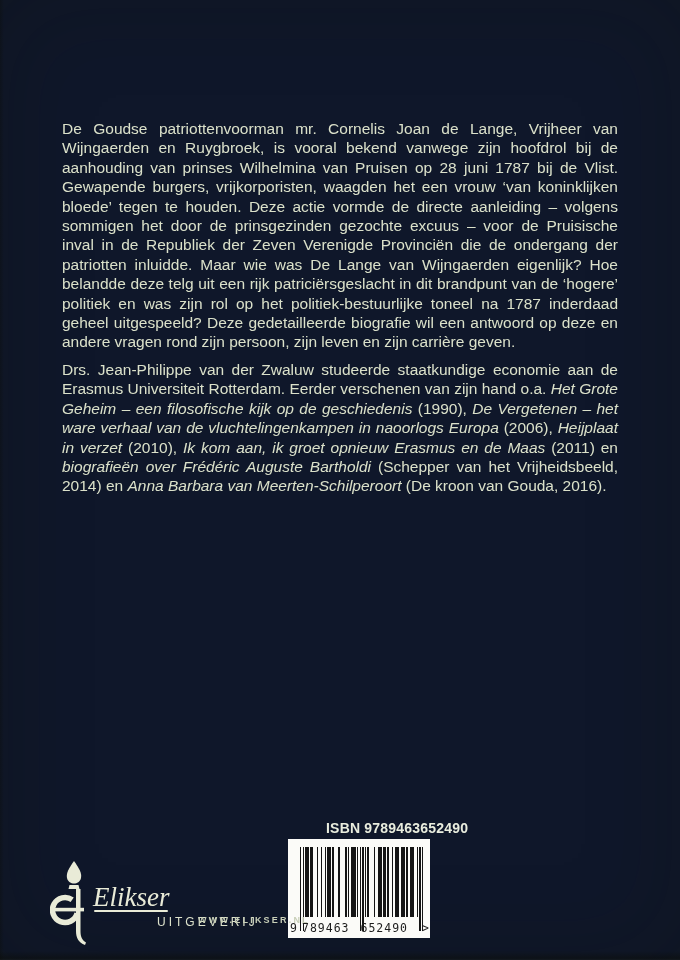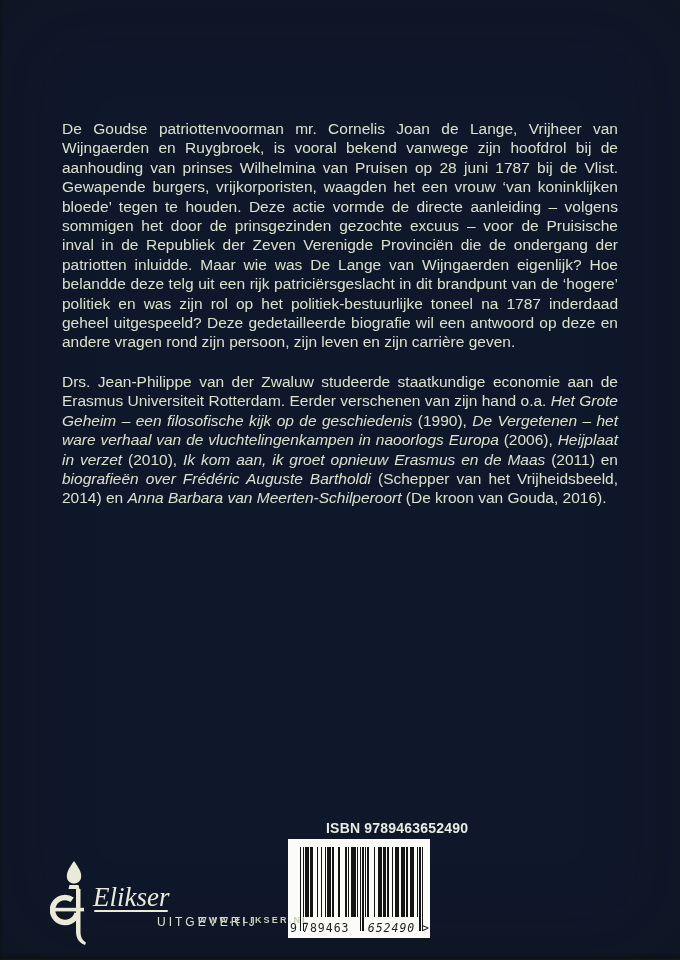--- a/index.html
+++ b/index.html
@@ -25,21 +25,21 @@
   
   .text-block{
     position:absolute;
     left:62px;top:119px;width:556px;
     color:#dbe1ca;
     font-size:15.5px;
     line-height:19.4px;
     text-align:justify;
   }
   .text-block p{margin:0;}
-  .text-block p + p{margin-top:20px;}
+  .text-block p + p{margin-top:8px;}
   .text-block i{font-style:italic;}
 
   
   .isbn-label{
     position:absolute;
     left:288px;top:820px;width:142px;
     text-align:center;
     color:#e9edde;
     font-weight:bold;
     font-size:14px;
@@ -64,21 +64,21 @@
   .bar.on{background:#151515;}
   .bar-digits{
     position:absolute;left:0;right:0;bottom:3px;height:14px;
     font-family:"DejaVu Sans Mono", monospace;
     font-size:11.5px;
     color:#1d1d1d;
   }
   .bar-digits span{position:absolute;bottom:0;}
   .bar-digits .d9{left:2px;}
   .bar-digits .g1{left:14px;width:57px;text-align:left;letter-spacing:1px;}
-  .bar-digits .g2{left:75px;width:57px;text-align:center;letter-spacing:1px;font-style:italic;}
+  .bar-digits .g2{left:63px;width:57px;text-align:right;letter-spacing:1px;}
   .bar-digits .gt{right:1px;}
 
   
   .logo-svg{position:absolute;left:50px;top:861px;}
   .pub-name{
     position:absolute;left:93px;top:884px;
     font-family:"Liberation Serif", serif;
     font-size:27px;line-height:1;
     color:#e9ebd7;
     font-style:italic;

